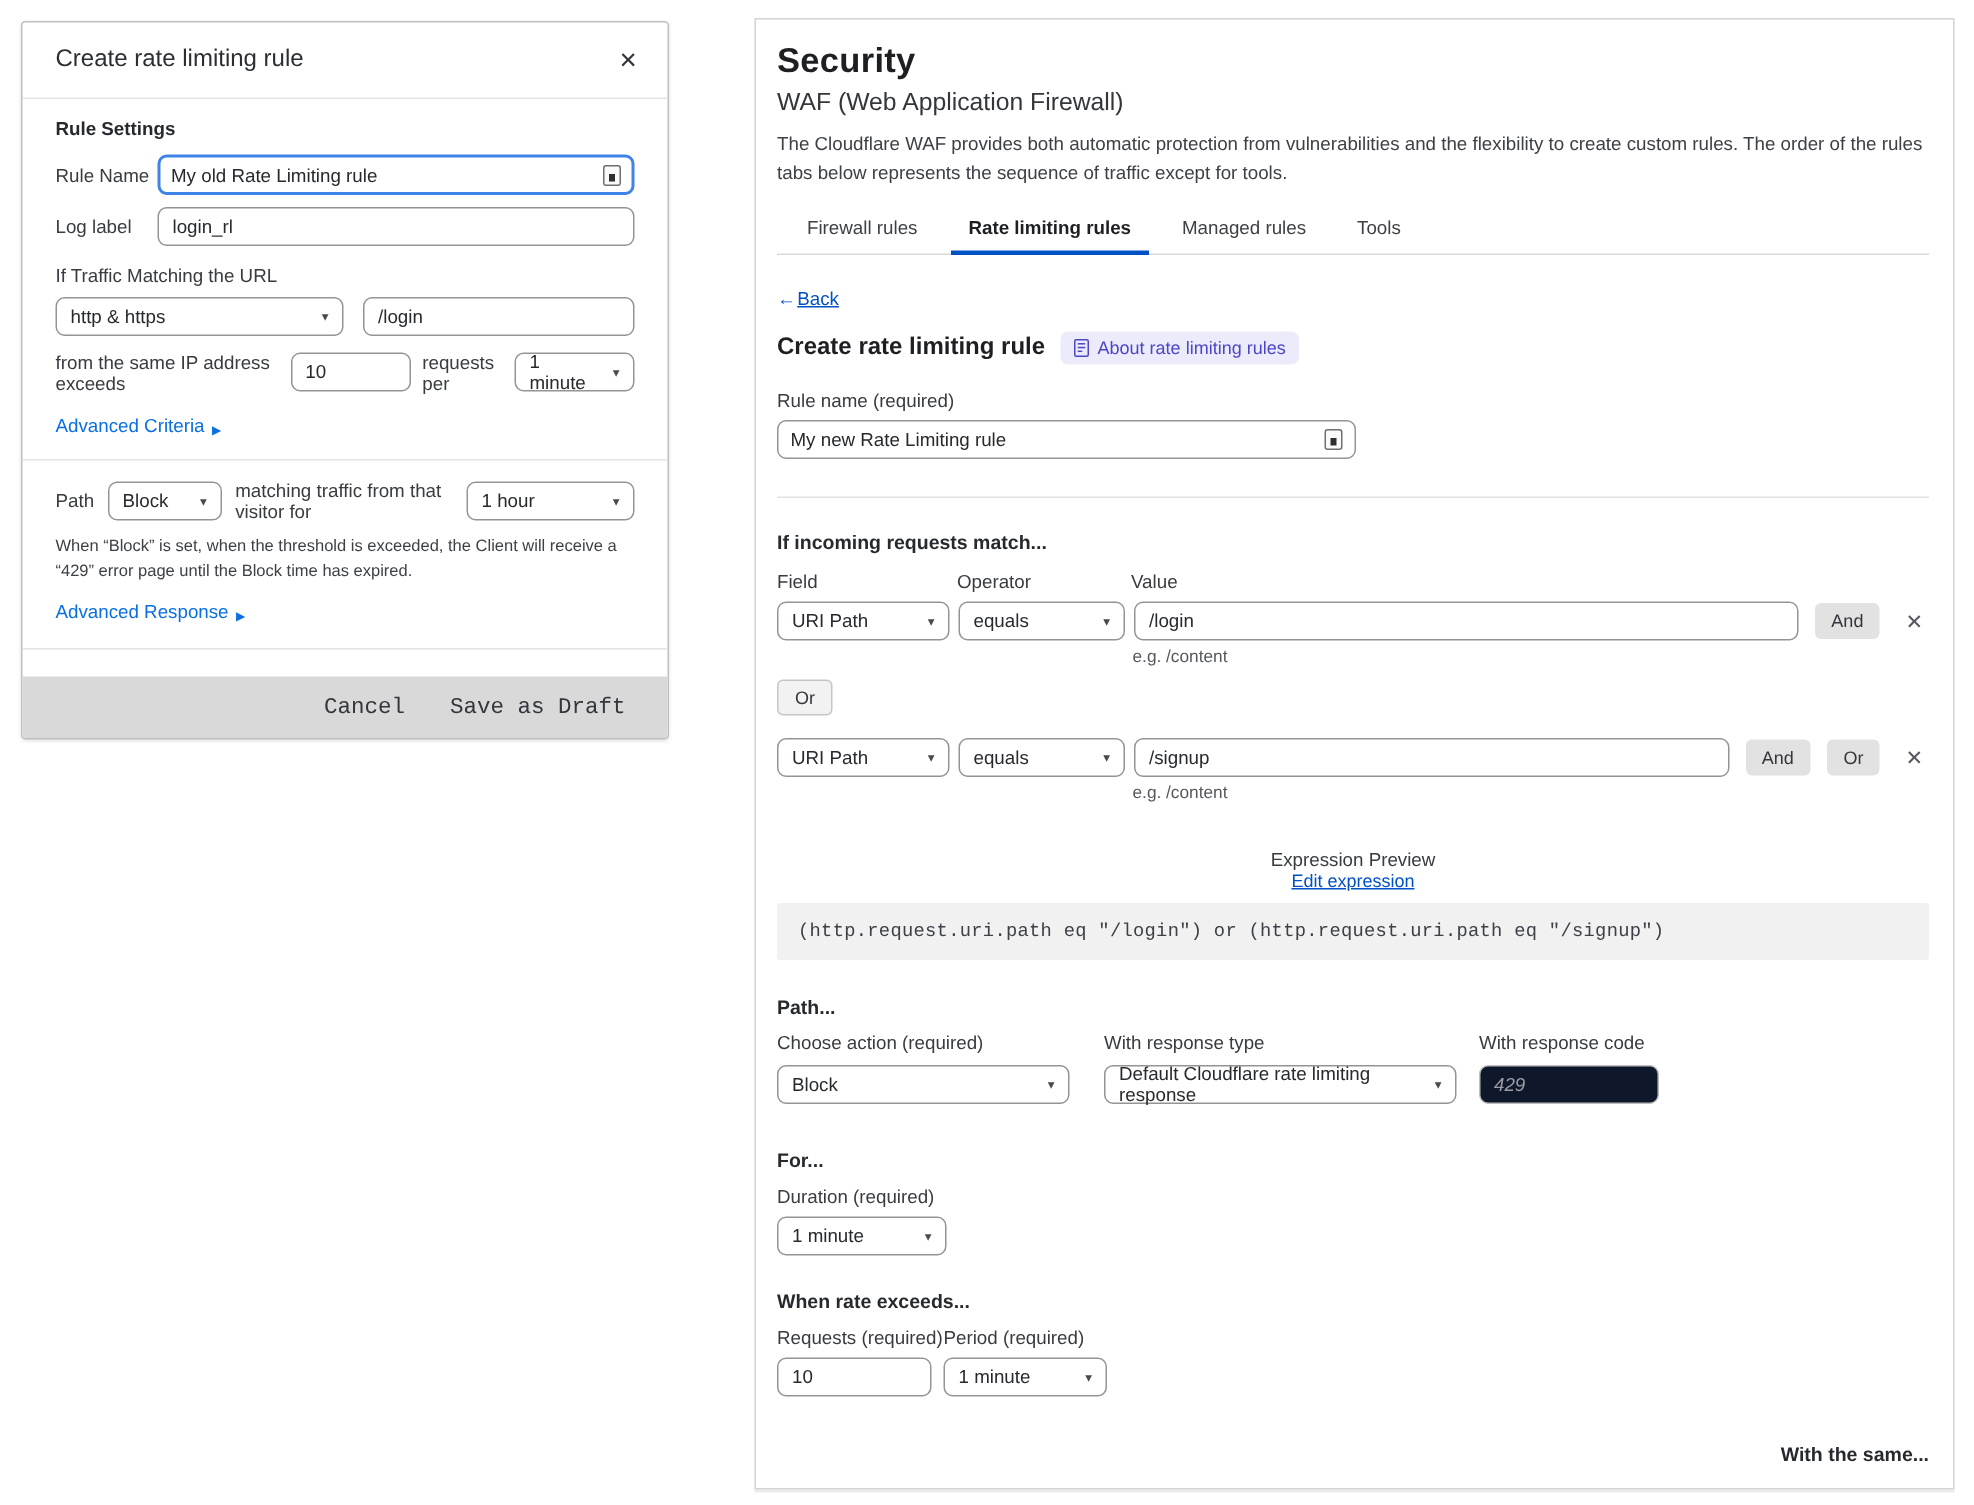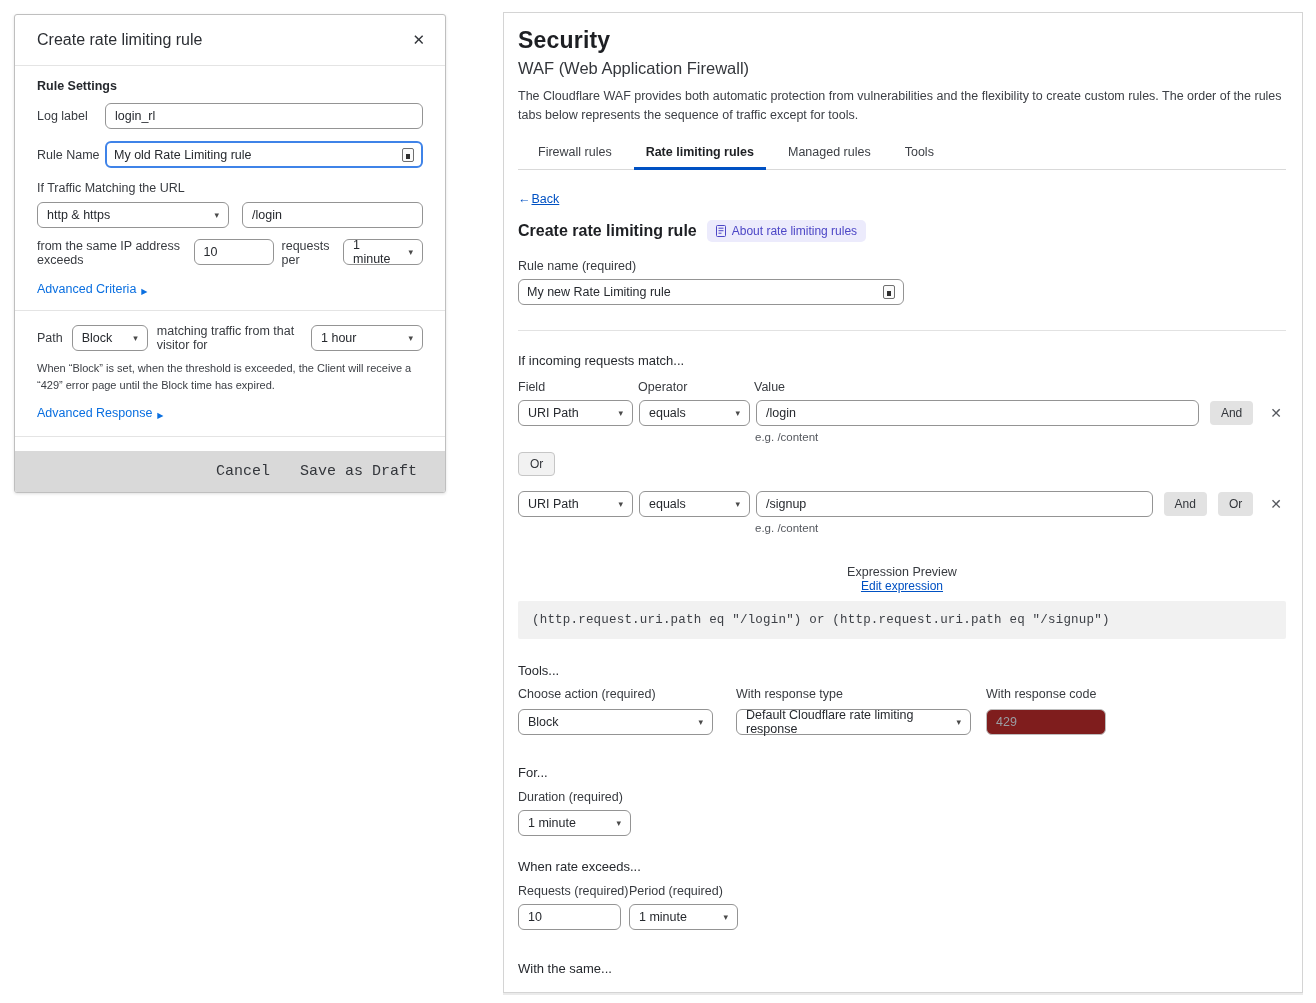--- a/index.html
+++ b/index.html
@@ -50,21 +50,21 @@
   .back .arrow { margin-right:1px; text-decoration:none; }
   .back .back-txt { text-decoration:underline; }
   .form-title-row { display:flex; align-items:center; gap:10px; margin-top:13px; }
   .form-title { font-size:16px; font-weight:bold; color:#1d1f23; }
   .badge { display:inline-flex; align-items:center; gap:6px; background:#ecebfc; color:#4c46c6; border-radius:5px; padding:4px 9px; font-size:12px; cursor:pointer; }
   .group-lbl { display:block; font-size:12.5px; color:#383b40; margin-top:17px; }
   .rule-input-wrap { display:flex; align-items:center; width:386px; height:26px; border:1px solid #949494; border-radius:6px; padding:0 8px; margin-top:6px; }
   .rule-input-wrap input { flex:1; border:none; outline:none; font-size:12.5px; color:#26292e; font-family:"Liberation Sans", sans-serif; }
   .helper { font-size:11.5px; color:#4a4d52; margin-top:6px; }
   .p-divider { border-top:1px solid #e2e2e2; margin-top:25px; }
-  .sec-h { font-size:13px; font-weight:normal; color:#26292e; }
+  .sec-h { font-size:13px; font-weight:bold; color:#26292e; }
   .cols { display:flex; margin-top:12px; }
   .cols span:nth-child(1) { width:120px; }
   .cols span:nth-child(2) { width:116px; }
   .cond-row { display:flex; align-items:center; margin-top:6px; gap:5px; }
   .cond-row .f-sel { width:115px; }
   .cond-row .o-sel { width:111px; margin-left:1px; }
   .cond-row .v-inp { flex:1; margin-left:1px; }
   .cond-row .chip { margin-left:6px; }
   .cond-row .x-btn { margin-left:8px; }
   .cond-hint { margin-left:237px; margin-top:5px; }
@@ -72,54 +72,54 @@
   .row2 { margin-top:15px; }
   .expr-head { display:flex; align-items:center; justify-content:flex-end; margin-top:31px;flex-direction:column; }
   .edit-link { font-size:12px; color:#0051c3; text-decoration:underline; cursor:pointer; }
   .code-box { background:#f1f1f1; border-radius:2px; margin-top:8px; padding:12px 14px; font-family:"Liberation Mono", monospace; font-size:12.5px; color:#3d4046; letter-spacing:.2px; }
   .then-h { margin-top:24px; }
   .then-cols { display:flex; margin-top:9px; }
   .then-col .lbl { display:block; margin-bottom:8px; }
   .col-a { width:195px; }
   .col-b { width:235px; margin-left:23px; }
   .col-c { width:120px; margin-left:15px; }
-  .disabled-inp { width:120px; background:#7f1d1d; border-color:#bdbdbd; color:#9a9da3; }
+  .disabled-inp { width:120px; background:#0f172a; border-color:#bdbdbd; color:#9a9da3;font-style:italic; }
   .for-h { margin-top:30px; }
   .sub-lbl { display:block; margin-top:10px; }
   .dur-sel { width:113px; margin-top:6px; }
   .rate-h { margin-top:23px; }
   .rate-lbls { display:flex; margin-top:10px; }
   .rate-lbls span:nth-child(1) { width:111px; }
   .rate-controls { display:flex; margin-top:6px; gap:8px; }
   .req-inp { width:103px; }
   .per-sel { width:109px; }
-  .same-h { margin-top:31px; }
+  .same-h { margin-top:31px;text-align:right; }
 </style>
 </head>
 <body>
 
 <div class="modal">
   <div class="modal-header">
     <span class="modal-title">Create rate limiting rule</span>
     <button class="modal-close">✕</button>
   </div>
   <div class="modal-body">
     <div class="m-sec">Rule Settings</div>
-
-    <div class="m-row" style="margin-bottom:12px">
-      <span class="m-lbl">Log label</span>
-      <input class="txt" style="flex: 1 1 0%;" value="login_rl">
-    </div>
 
     <div class="m-row">
       <span class="m-lbl">Rule Name</span>
       <div class="focus-wrap">
         <input value="My old Rate Limiting rule" style="">
         <span class="autofill"></span>
       </div>
+    </div>
+
+    <div class="m-row" style="margin-bottom:12px">
+      <span class="m-lbl">Log label</span>
+      <input class="txt" style="flex: 1 1 0%;" value="login_rl">
     </div>
 
     <div class="m-heading">If Traffic Matching the URL</div>
 
     <div style="display:flex; gap:13px; margin-bottom:11px">
       <div class="sel" style="width:195px">
         <span>http &amp; https</span>
         <span class="caret">▾</span>
       </div>
       <input class="txt" style="flex: 1 1 0%;" value="/login">
@@ -255,21 +255,21 @@
     <button class="x-btn">✕</button>
   </div>
   <div class="hint cond-hint">e.g. /content</div>
 
   <div class="expr-head">
     <span class="lbl">Expression Preview</span>
     <a class="edit-link">Edit expression</a>
   </div>
   <div class="code-box">(http.request.uri.path eq "/login") or (http.request.uri.path eq "/signup")</div>
 
-  <div class="sec-h then-h">Tools...</div>
+  <div class="sec-h then-h">Path...</div>
   <div class="then-cols">
     <div class="then-col col-a">
       <span class="lbl">Choose action (required)</span>
       <div class="sel">
         <span>Block</span>
         <span class="caret">▾</span>
       </div>
     </div>
     <div class="then-col col-b">
       <span class="lbl">With response type</span>

